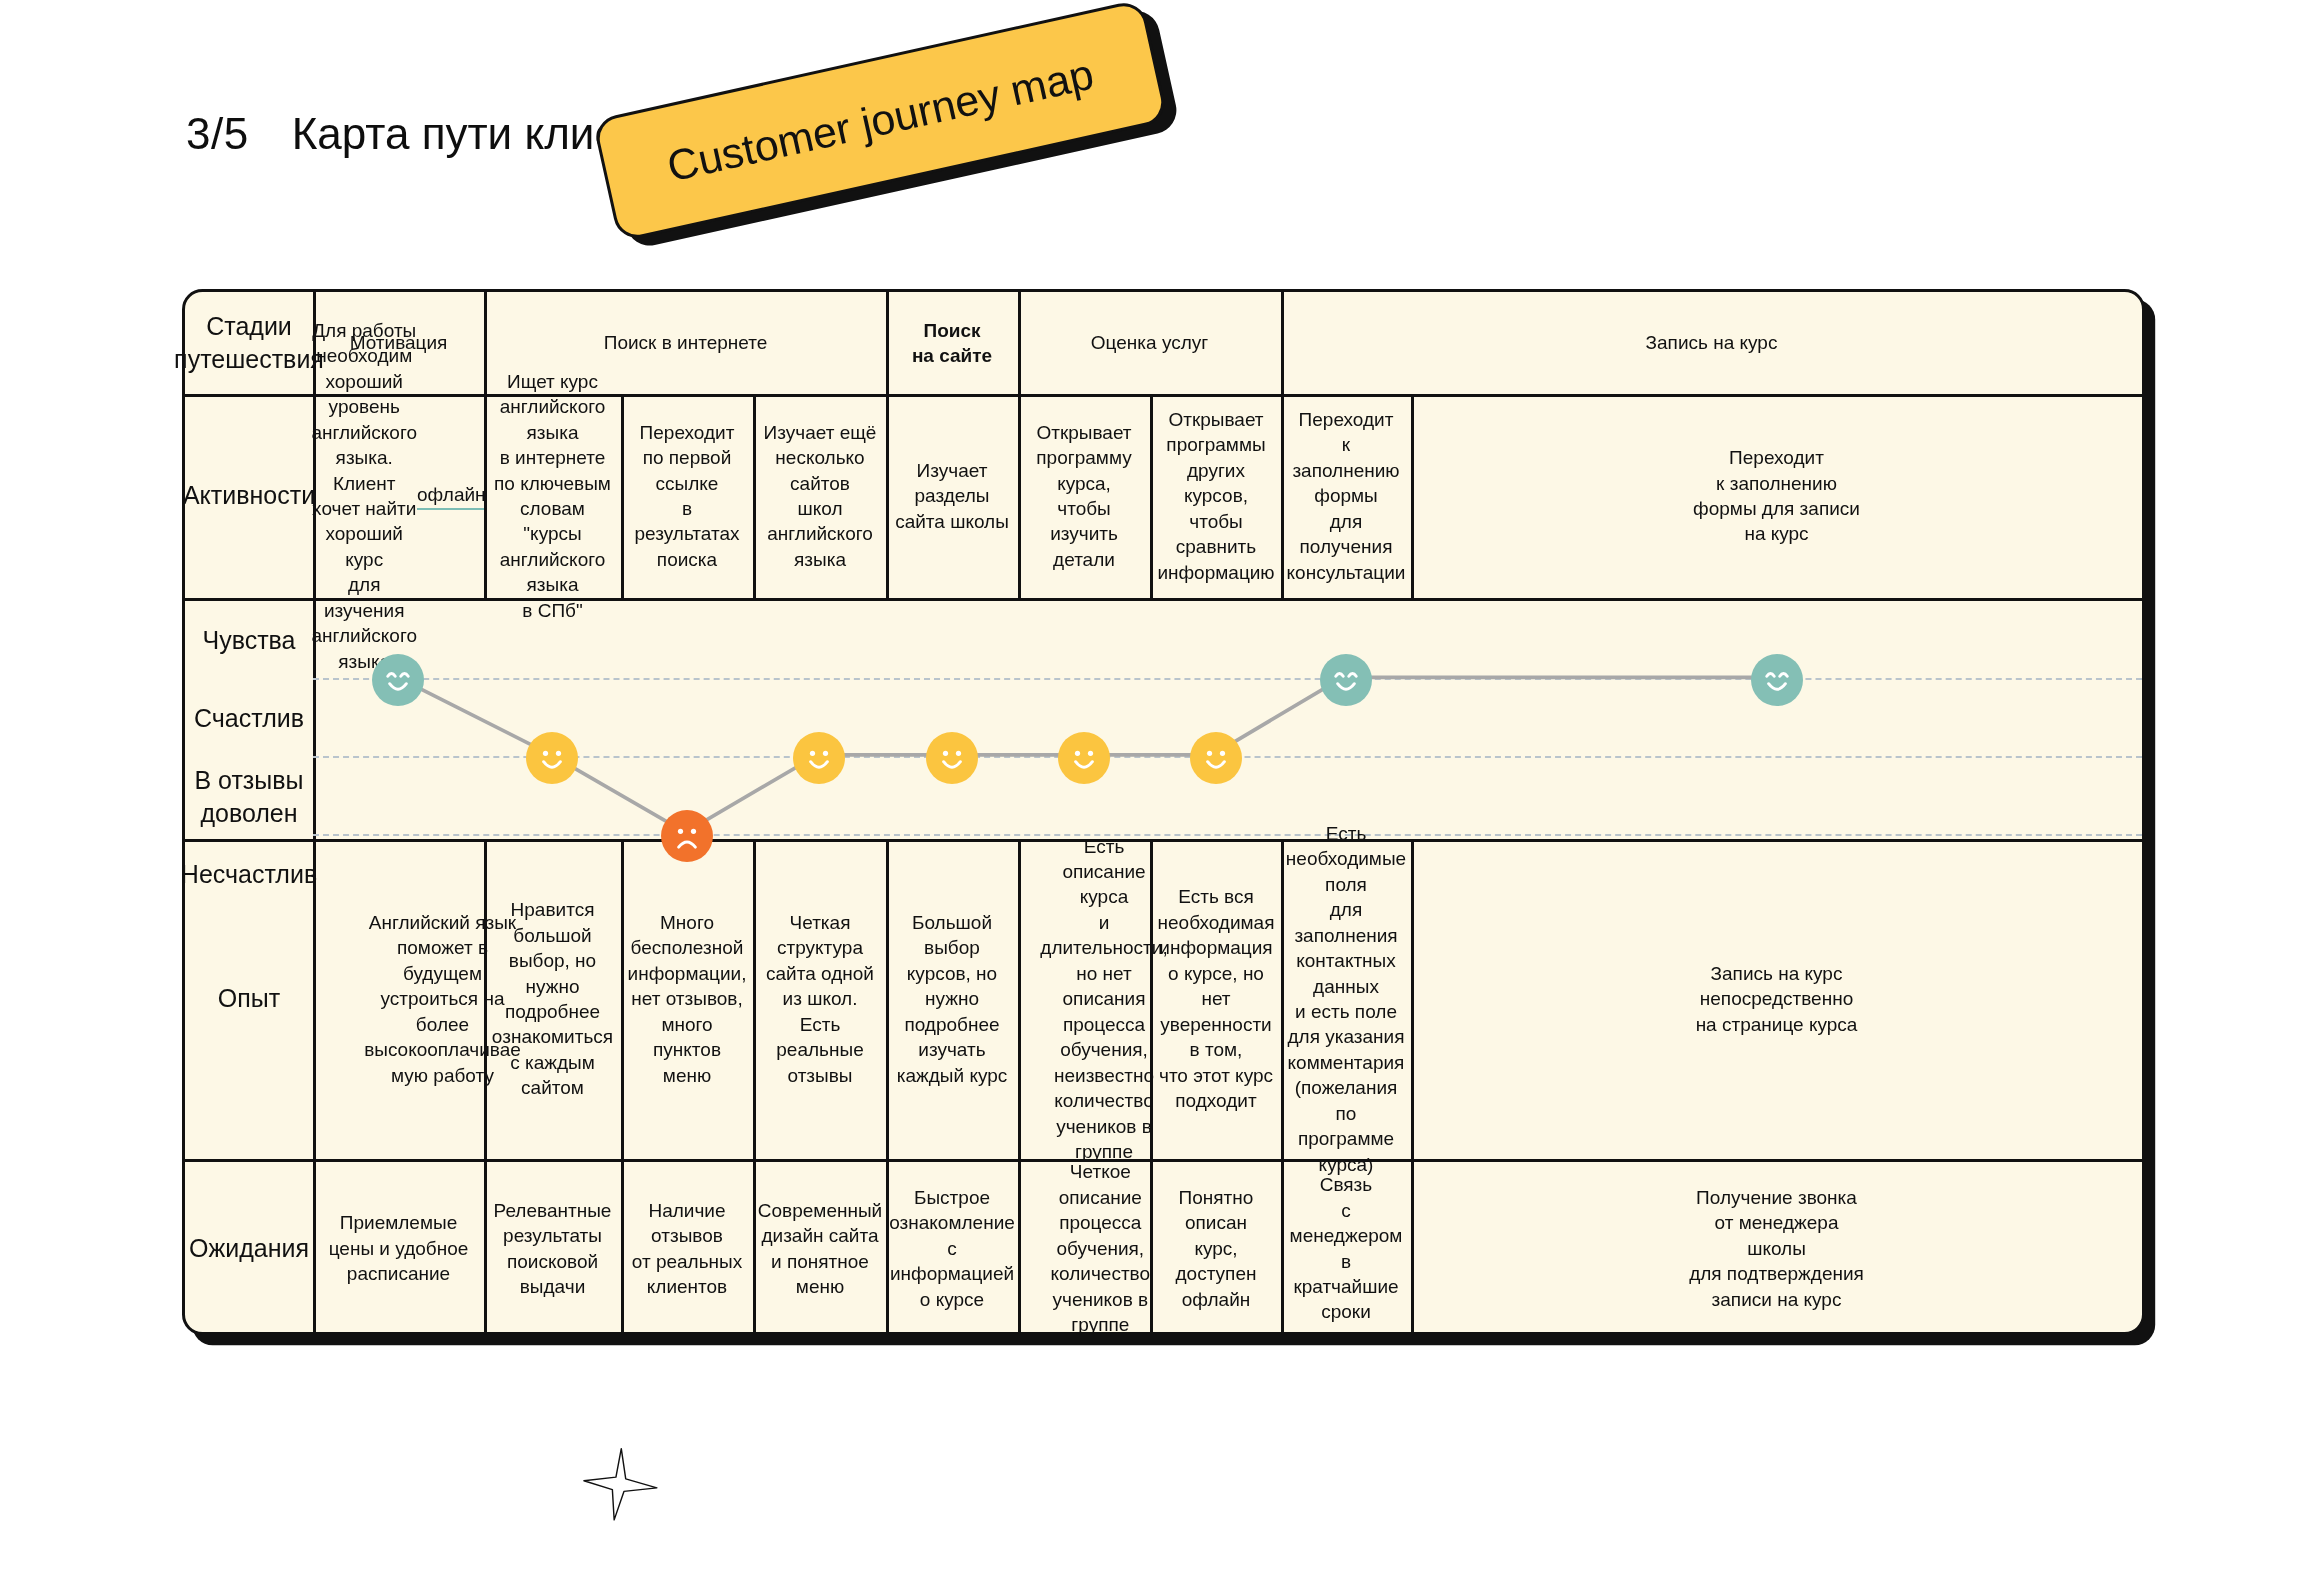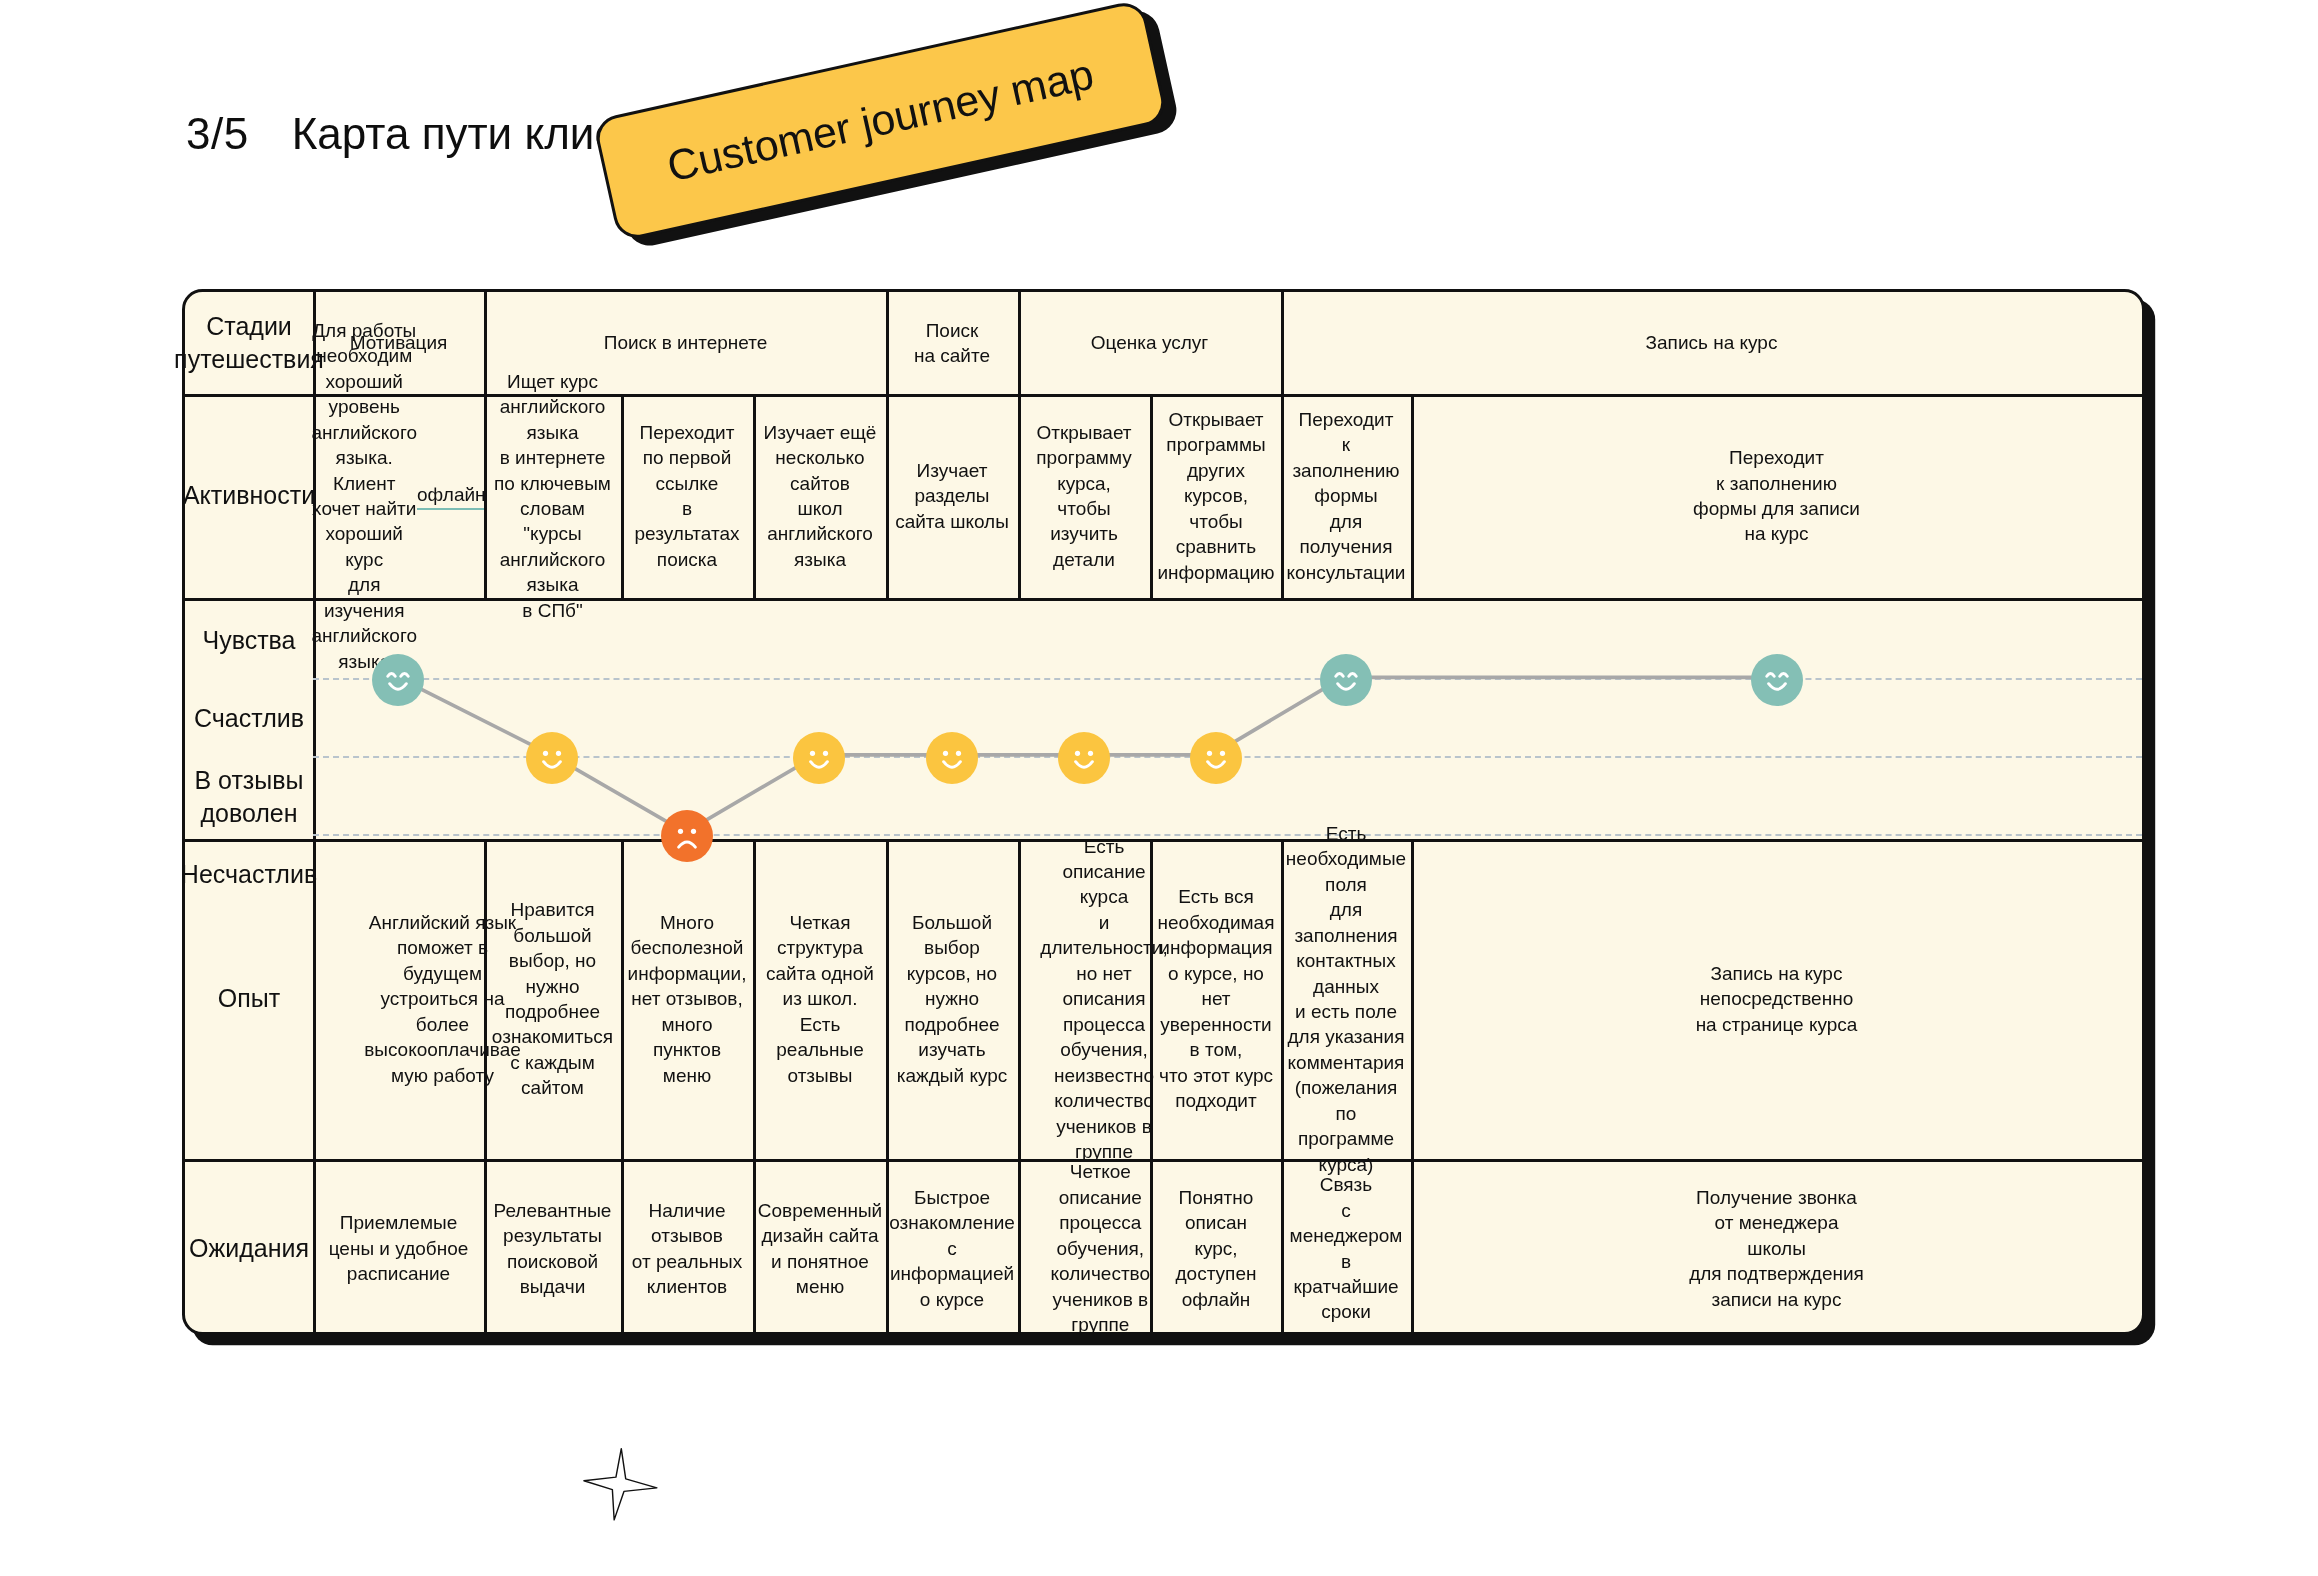--- a/index.html
+++ b/index.html
@@ -74,21 +74,21 @@
     <div class="badge">
       <span class="badge-text">Customer journey map</span>
     </div>
   </div>
 
   <div class="cjm">
     <div class="grid" id="grid">
         <div class="cell rowlabel" style="left: 0px; top: 0px; width: 128px; height: 102px;">Стадии<br>путешествия</div>
         <div class="cell " style="left: 128px; top: 0px; width: 171px; height: 102px; border-radius: 7px;">Мотивация</div>
         <div class="cell " style="left: 299px; top: 0px; width: 403px; height: 102px;">Поиск в интернете</div>
-        <div class="cell " style="left: 701px; top: 0px; width: 132px; height: 102px;">Поиск<br>на сайте</div>
+        <div class="cell " style="left: 701px; top: 0px; width: 132px; height: 102px; font-weight: bold;">Поиск<br>на сайте</div>
         <div class="cell " style="left: 833px; top: 0px; width: 263px; height: 102px;">Оценка услуг</div>
         <div class="cell " style="left: 1096px; top: 0px; width: 861px; height: 102px;">Запись на курс</div>
         <div class="vline" style="left: 128px; top: 0px; height: 102px;"></div>
         <div class="vline" style="left: 299px; top: 0px; height: 102px;"></div>
         <div class="vline" style="left: 701px; top: 0px; height: 102px;"></div>
         <div class="vline" style="left: 833px; top: 0px; height: 102px;"></div>
         <div class="vline" style="left: 1096px; top: 0px; height: 102px;"></div>
         <div class="hline" style="top: 102px; left: 0px; width: 1957px;"></div>
         <div class="cell rowlabel" style="left: 0px; top: 102px; width: 128px; height: 204px;">Активности</div>
         <div class="cell " style="left: 128px; top: 102px; width: 171px; height: 204px;">Для работы<br>необходим<br>хороший уровень<br>английского<br>языка. Клиент<br>хочет найти<br>хороший курс<br>для изучения<br>английского языка<br><span class="u-teal">офлайн</span></div>

